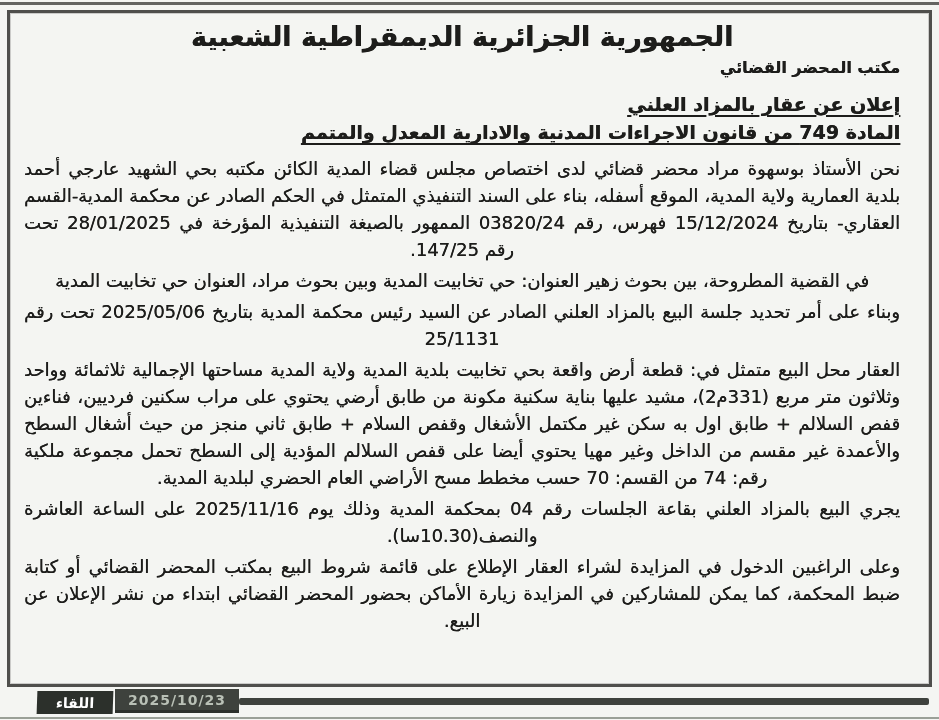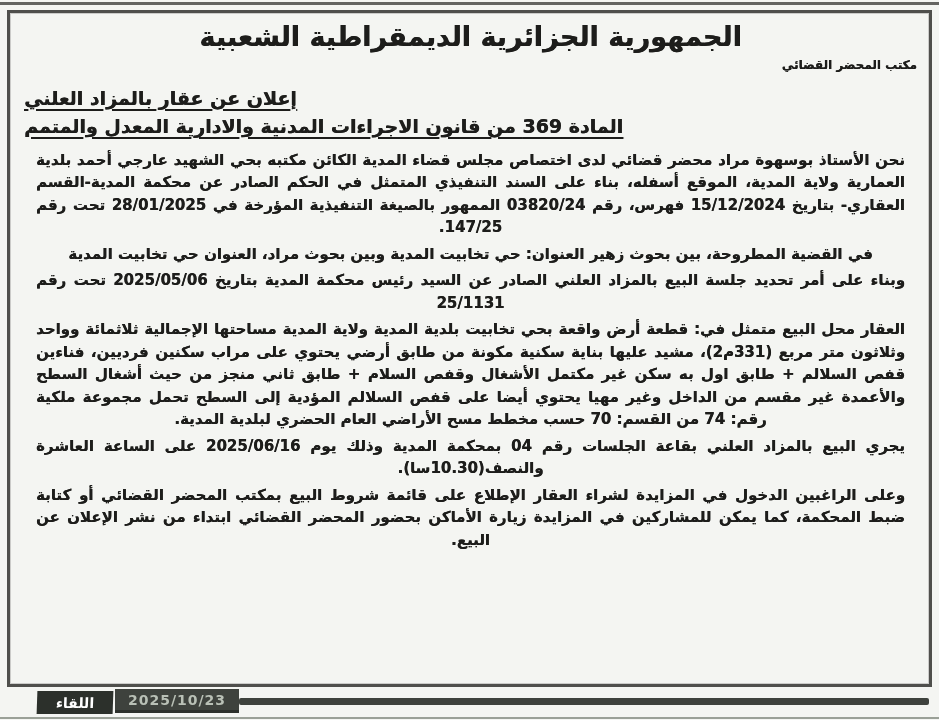--- a/index.html
+++ b/index.html
@@ -28,57 +28,57 @@
   .scan-topline{
     position:absolute;top:2px;left:0;right:0;height:3px;
     background:var(--scanline);
     opacity:.85;
   }
   .frame{
     position:absolute;
     top:10px;left:7px;right:7px;bottom:33px;
     border:3px solid var(--frame);
     box-shadow:inset 0 0 0 1px rgba(80,80,78,.25);
-    padding:2px 12px 0 14px;
+    padding:2px 29px 0 14px;
     box-sizing:border-box;
     background:var(--paper);
     overflow:hidden;
   }
   .doc-title{
     margin:6px 0 4px 0;
     text-align:center;
     font-size:27px;
     font-weight:700;
     letter-spacing:-.5px;
     text-shadow:.5px 0 0 currentColor;
   }
   .office{
-    font-size:12px;
+    font-size:16px;
     font-weight:700;
     line-height:1.55;
     text-align:right;
     text-shadow:.3px 0 0 currentColor;
   }
   .headline{
-    text-align:left;
+    text-align:right;
     margin:9px 0 8px 0;
     line-height:1.5;
   }
   .headline .hl{
     font-size:19px;
     font-weight:700;
     text-decoration:underline;
     text-decoration-thickness:2px;
     text-underline-offset:4px;
     text-shadow:.4px 0 0 currentColor;
   }
   .body p{
-    margin:4px 12px;
-    font-size:15px;
-    font-weight:700;
+    margin:4px 0;
+    font-size:18px;
+    font-weight:400;
     line-height:1.5;
     text-align:justify;
     text-align-last:center;
     text-shadow:.25px 0 0 currentColor;
   }
   .footer{
     position:absolute;left:0;right:0;bottom:0;height:33px;
     direction:ltr;
   }
   .pub-box{
@@ -121,29 +121,29 @@
   <div class="frame">
 
     <h1 class="doc-title">الجمهورية الجزائرية الديمقراطية الشعبية</h1>
 
     <div class="office">
       <div>مكتب المحضر القضائي</div>
     </div>
 
     <div class="headline">
       <div class="hl">إعلان عن عقار بالمزاد العلني</div>
-      <div class="hl">المادة 369 من قانون الاجراءات المدنية والادارية المعدل والمتمم</div>
+      <div class="hl">المادة 749 من قانون الاجراءات المدنية والادارية المعدل والمتمم</div>
     </div>
 
     <div class="body">
       <p>نحن الأستاذ بوسهوة مراد محضر قضائي لدى اختصاص مجلس قضاء المدية الكائن مكتبه بحي الشهيد عارجي أحمد بلدية العمارية ولاية المدية، الموقع أسفله، بناء على السند التنفيذي المتمثل في الحكم الصادر عن محكمة المدية-القسم العقاري- بتاريخ 15/12/2024 فهرس، رقم 03820/24 الممهور بالصيغة التنفيذية المؤرخة في 28/01/2025 تحت رقم 147/25.</p>
       <p>في القضية المطروحة، بين بحوث زهير العنوان: حي تخابيت المدية وبين بحوث مراد، العنوان حي تخابيت المدية</p>
       <p>وبناء على أمر تحديد جلسة البيع بالمزاد العلني الصادر عن السيد رئيس محكمة المدية بتاريخ 2025/05/06 تحت رقم 25/1131</p>
       <p>العقار محل البيع متمثل في: قطعة أرض واقعة بحي تخابيت بلدية المدية ولاية المدية مساحتها الإجمالية ثلاثمائة وواحد وثلاثون متر مربع (331م2)، مشيد عليها بناية سكنية مكونة من طابق أرضي يحتوي على مراب سكنين فرديين، فناءين قفص السلالم + طابق اول به سكن غير مكتمل الأشغال وقفص السلام + طابق ثاني منجز من حيث أشغال السطح والأعمدة غير مقسم من الداخل وغير مهيا يحتوي أيضا على قفص السلالم المؤدية إلى السطح تحمل مجموعة ملكية رقم: 74 من القسم: 70 حسب مخطط مسح الأراضي العام الحضري لبلدية المدية.</p>
-      <p>يجري البيع بالمزاد العلني بقاعة الجلسات رقم 04 بمحكمة المدية وذلك يوم 2025/06/16 على الساعة العاشرة والنصف(10.30سا).</p>
+      <p>يجري البيع بالمزاد العلني بقاعة الجلسات رقم 04 بمحكمة المدية وذلك يوم 2025/11/16 على الساعة العاشرة والنصف(10.30سا).</p>
       <p>وعلى الراغبين الدخول في المزايدة لشراء العقار الإطلاع على قائمة شروط البيع بمكتب المحضر القضائي أو كتابة ضبط المحكمة، كما يمكن للمشاركين في المزايدة زيارة الأماكن بحضور المحضر القضائي ابتداء من نشر الإعلان عن البيع.</p>
     </div>
 
   </div>
 
   <div class="footer">
     <div class="pub-box">اللقاء</div>
     <div class="date-box">2025/10/23</div>
     <div class="footer-bar"></div>
   </div>

